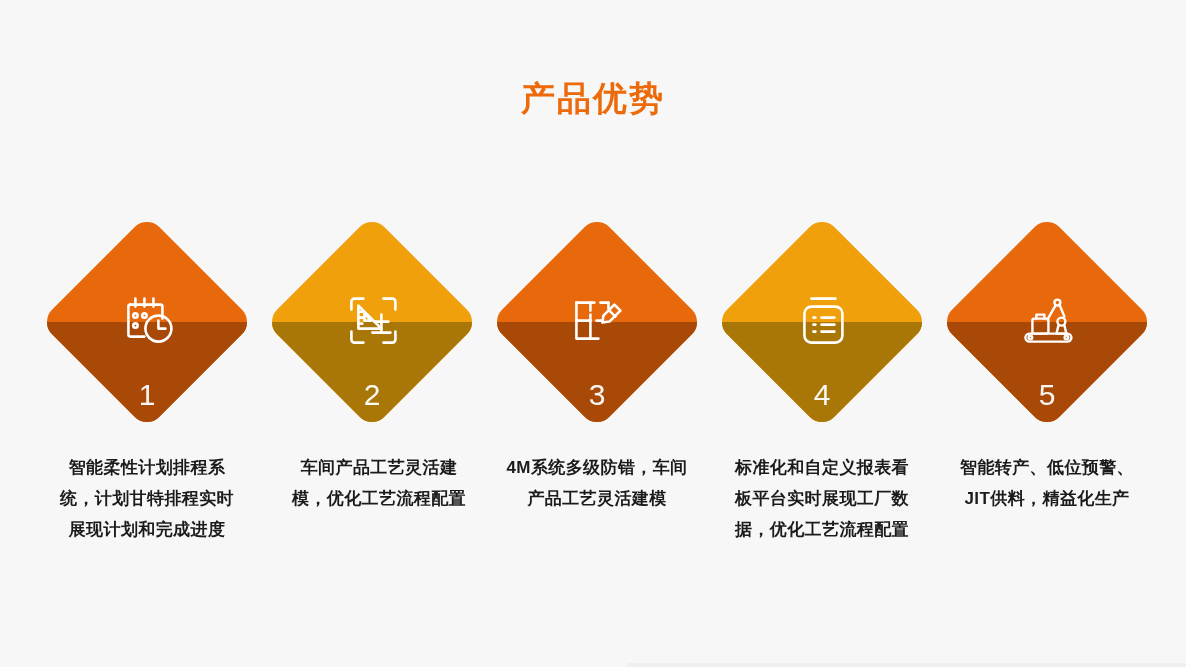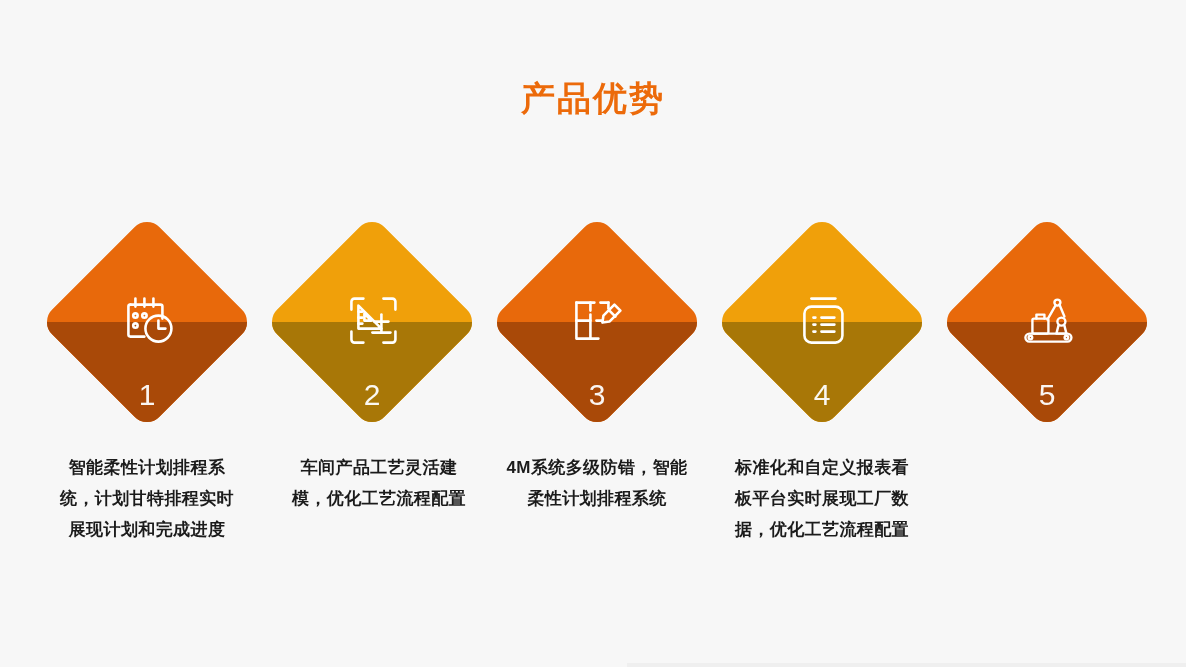--- a/index.html
+++ b/index.html
@@ -241,18 +241,19 @@
         </div>
       </div>
       <div class="card-number">5</div>
     </div>
 
   </div>
 
   <div id="captions">
     <div class="caption c0">智能柔性计划排程系统，计划甘特排程实时展现计划和完成进度</div>
     <div class="caption c1">车间产品工艺灵活建模，优化工艺流程配置</div>
-    <div class="caption c2">4M系统多级防错，智能柔性计划排程系统</div>
+    <div class="caption c2">4M系统多级防错，车间产品工艺灵活建模</div>
     <div class="caption c3">标准化和自定义报表看板平台实时展现工厂数据，优化工艺流程配置</div>
+    <div class="caption c4">智能转产、低位预警、JIT供料，精益化生产</div>
   </div>
 
   <div id="bottom-strip"></div>
 </div>
 
 </body></html>

